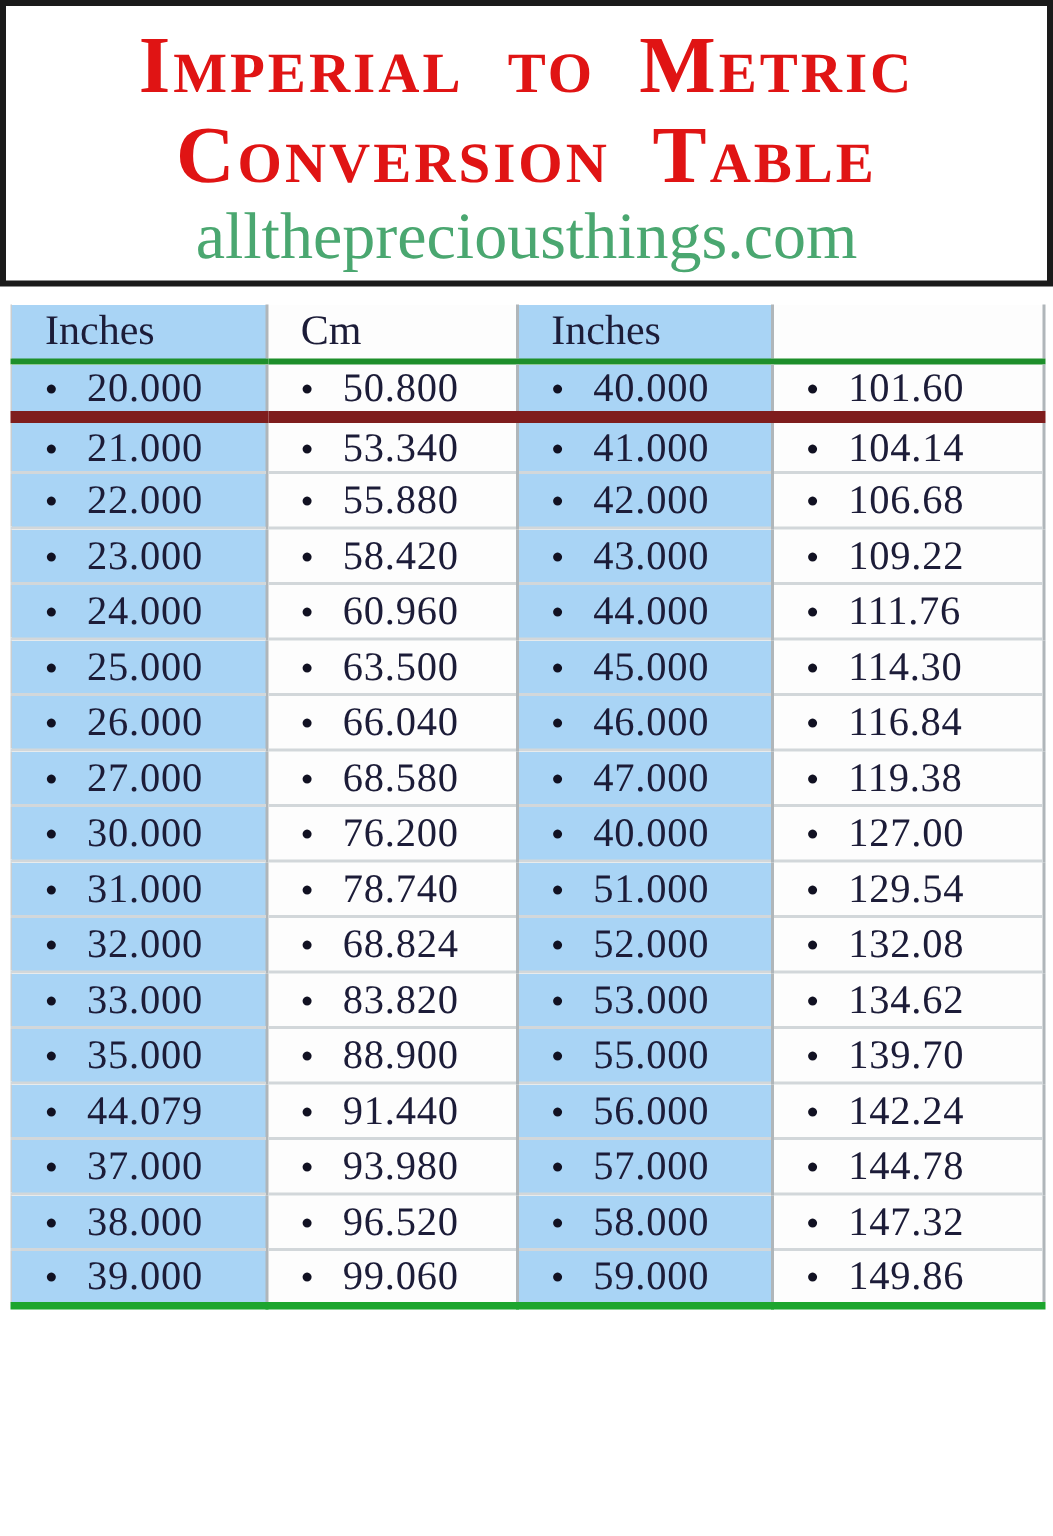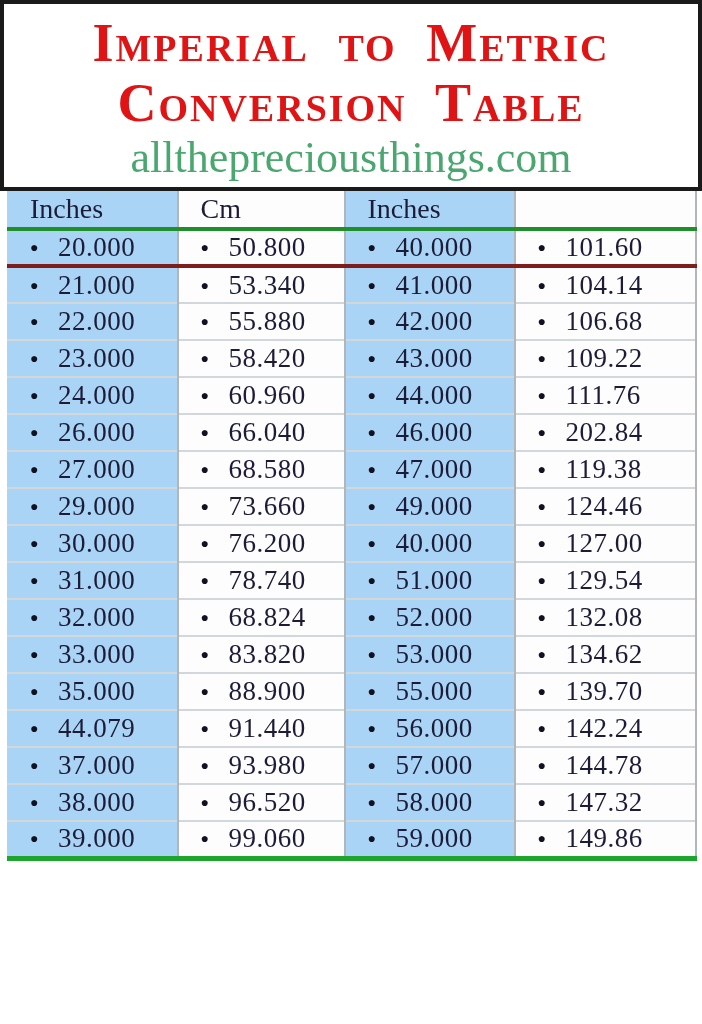--- a/index.html
+++ b/index.html
@@ -29,21 +29,21 @@
     white-space: nowrap;
   }
   .website {
     color: #4aa770;
     font-size: 44px;
     line-height: 50px;
     margin-top: 0;
     white-space: nowrap;
   }
   
-  .tbl-wrap { padding: 0 7px; }
+  .tbl-wrap { padding: 12px 7px; }
   table.conv {
     width: 688px;
     border-collapse: collapse;
     table-layout: fixed;
     border-left: 1px solid #c9cdd0;
     border-right: 1px solid #b0b6ba;
     border-bottom: 5px solid #1da52e;
   }
   th, td {
     text-align: left;
@@ -57,21 +57,21 @@
   td { height: 37px; background: #a9d4f5; }
   
   th:nth-child(2), th:nth-child(4),
   td:nth-child(2), td:nth-child(4) {
     background: #fdfdfd;
     border-left: 2px solid #b0b6ba;
     border-right: 2px solid #b0b6ba;
   }
   thead tr th { border-bottom: 4px solid #1e8f2b; }
   tbody tr + tr td { border-top: 2px solid #d2d7da; }
-  tbody tr:nth-child(2) td { border-top: 4px solid #7f1d1d; }
+  tbody tr:nth-child(2) td { border-top: 8px solid #7f1d1d; }
   .bullet {
     display: inline-block;
     width: 28px;
     font-size: 14px;
     color: #111122;
     transform: translateY(-4px);
   }
   .val { letter-spacing: 0.5px; }
 </style>
 </head>
@@ -124,36 +124,36 @@
     <td><span class="bullet">●</span><span class="val">43.000</span></td>
     <td><span class="bullet">●</span><span class="val">109.22</span></td>
   </tr>
         <tr>
     <td><span class="bullet">●</span><span class="val">24.000</span></td>
     <td><span class="bullet">●</span><span class="val">60.960</span></td>
     <td><span class="bullet">●</span><span class="val">44.000</span></td>
     <td><span class="bullet">●</span><span class="val">111.76</span></td>
   </tr>
         <tr>
+    <td><span class="bullet">●</span><span class="val">25.000</span></td>
+    <td><span class="bullet">●</span><span class="val">63.500</span></td>
+    <td><span class="bullet">●</span><span class="val">45.000</span></td>
+    <td><span class="bullet">●</span><span class="val">114.30</span></td>
+  </tr>
+        <tr>
     <td><span class="bullet">●</span><span class="val">26.000</span></td>
     <td><span class="bullet">●</span><span class="val">66.040</span></td>
     <td><span class="bullet">●</span><span class="val">46.000</span></td>
-    <td><span class="bullet">●</span><span class="val">202.84</span></td>
+    <td><span class="bullet">●</span><span class="val">116.84</span></td>
   </tr>
         <tr>
     <td><span class="bullet">●</span><span class="val">27.000</span></td>
     <td><span class="bullet">●</span><span class="val">68.580</span></td>
     <td><span class="bullet">●</span><span class="val">47.000</span></td>
     <td><span class="bullet">●</span><span class="val">119.38</span></td>
-  </tr>
-        <tr>
-    <td><span class="bullet">●</span><span class="val">29.000</span></td>
-    <td><span class="bullet">●</span><span class="val">73.660</span></td>
-    <td><span class="bullet">●</span><span class="val">49.000</span></td>
-    <td><span class="bullet">●</span><span class="val">124.46</span></td>
   </tr>
         <tr>
     <td><span class="bullet">●</span><span class="val">30.000</span></td>
     <td><span class="bullet">●</span><span class="val">76.200</span></td>
     <td><span class="bullet">●</span><span class="val">40.000</span></td>
     <td><span class="bullet">●</span><span class="val">127.00</span></td>
   </tr>
         <tr>
     <td><span class="bullet">●</span><span class="val">31.000</span></td>
     <td><span class="bullet">●</span><span class="val">78.740</span></td>

